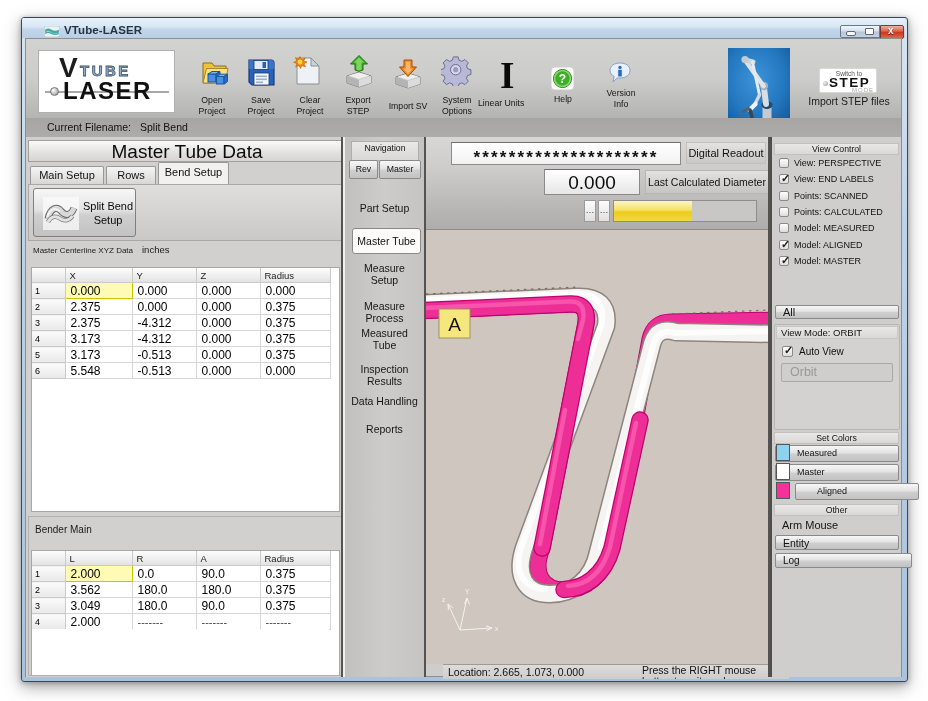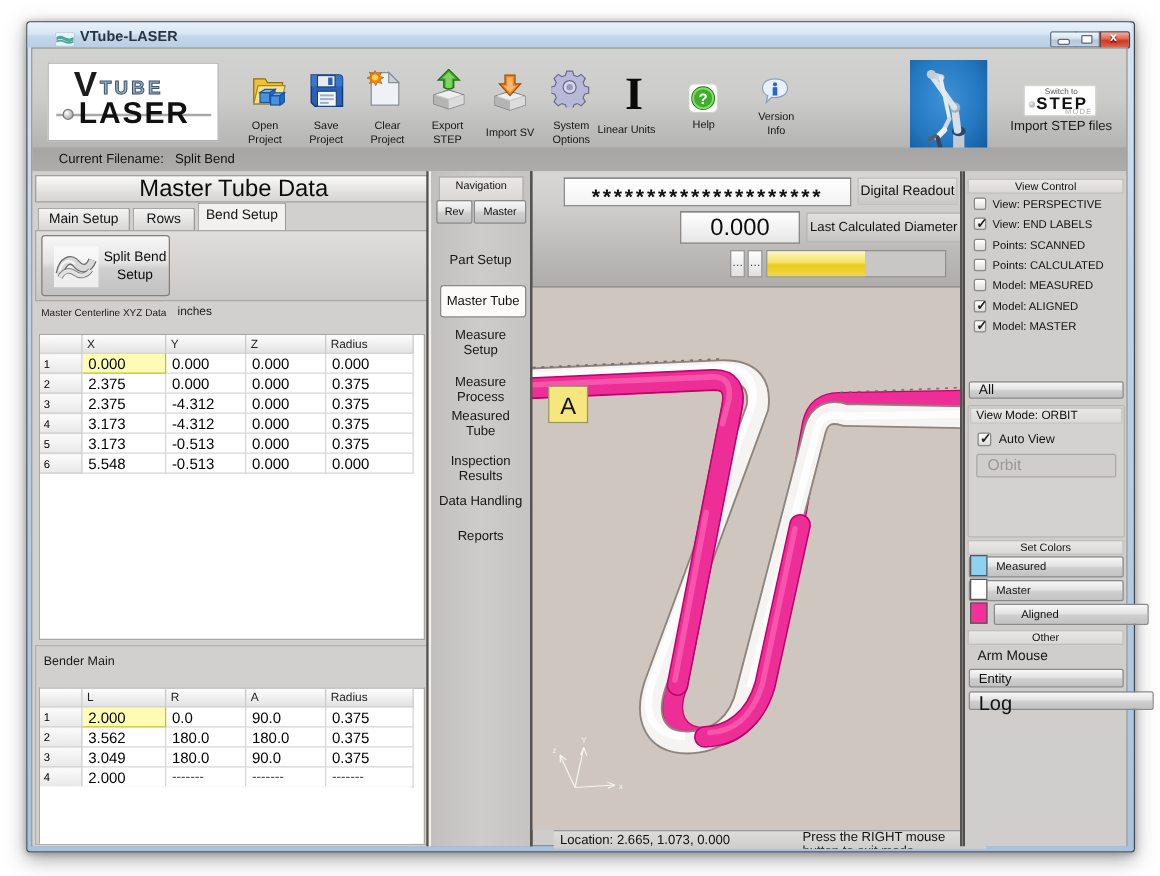--- a/index.html
+++ b/index.html
@@ -479,16 +479,16 @@
   <div class="gbtn" style="left:775px;top:483px;width:124px;height:17px;font-size:9px;margin-left:20px;">
       <div style="margin:2px 0 0 21px;">Aligned</div>
     </div>
   <div class="abs" style="left:776px;top:482px;width:14px;height:17px;background:#f5309b;border:1px solid #555;box-sizing:border-box;"></div>
 
   <div class="hdrbar" style="left:774px;top:504px;width:125px;height:12px;font-size:8.7px;line-height:11px;border-color:#c2c0be;">Other</div>
   <div class="abs" style="left:782px;top:519px;font-size:11px;color:#141414;">Arm Mouse</div>
   <div class="gbtn" style="left:775px;top:535px;width:124px;height:15px;font-size:10.5px;">
       <div style="margin:1px 0 0 7px;">Entity</div>
     </div>
-  <div class="gbtn" style="left:775px;top:553px;width:148px;height:15px;font-size:16px;">
+  <div class="gbtn" style="left:775px;top:553px;width:137px;height:15px;font-size:10px;">
       <div style="margin:1px 0 0 7px;">Log</div>
     </div>
 </div>
 
 </body></html>

